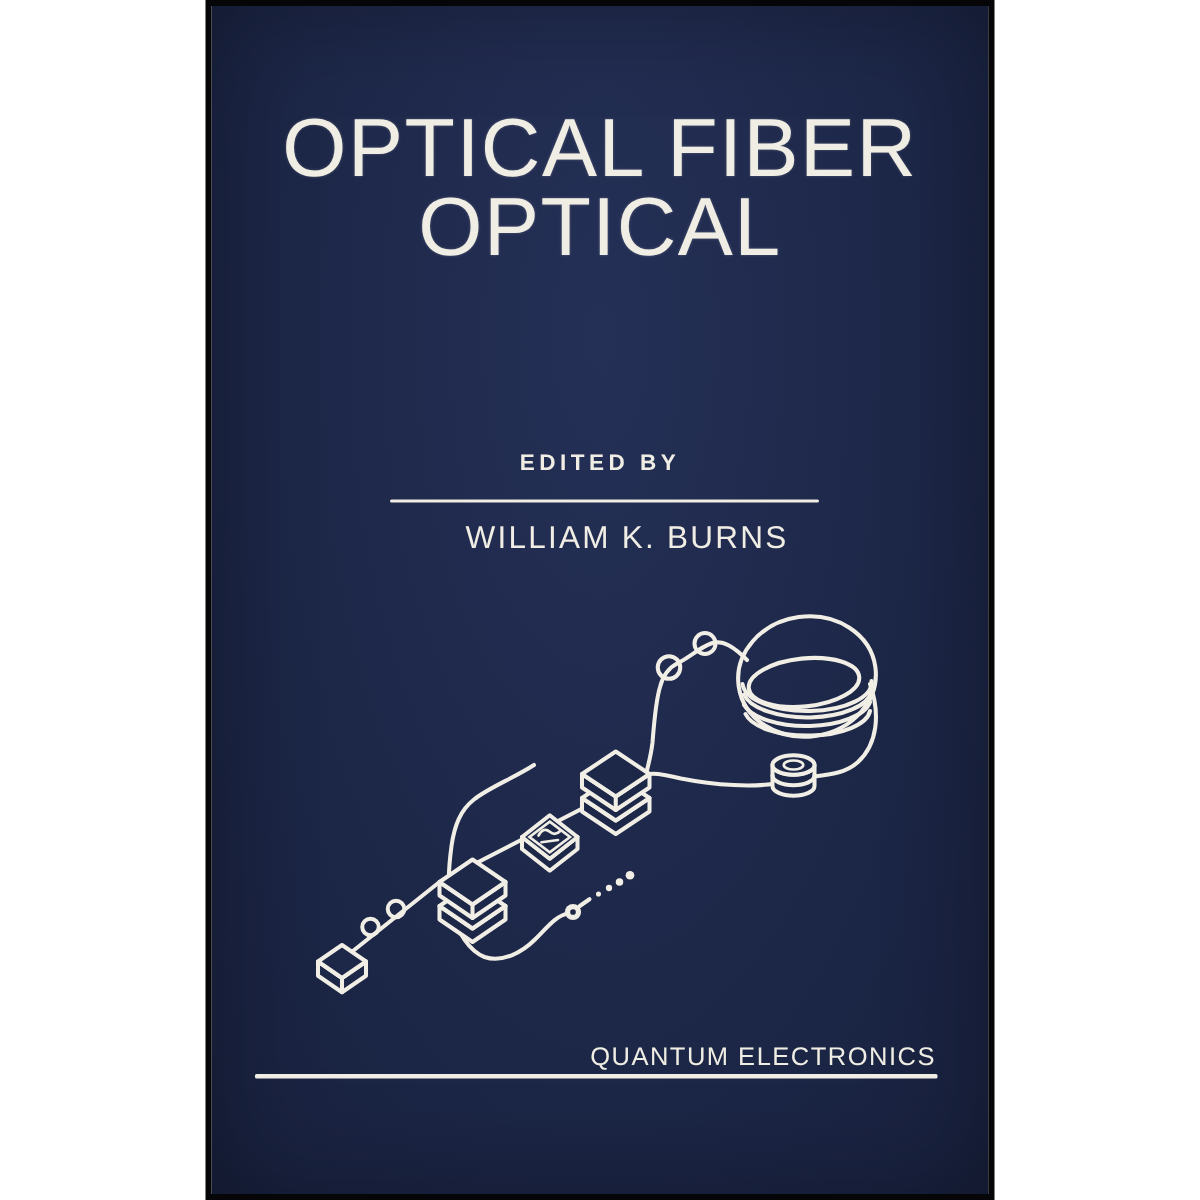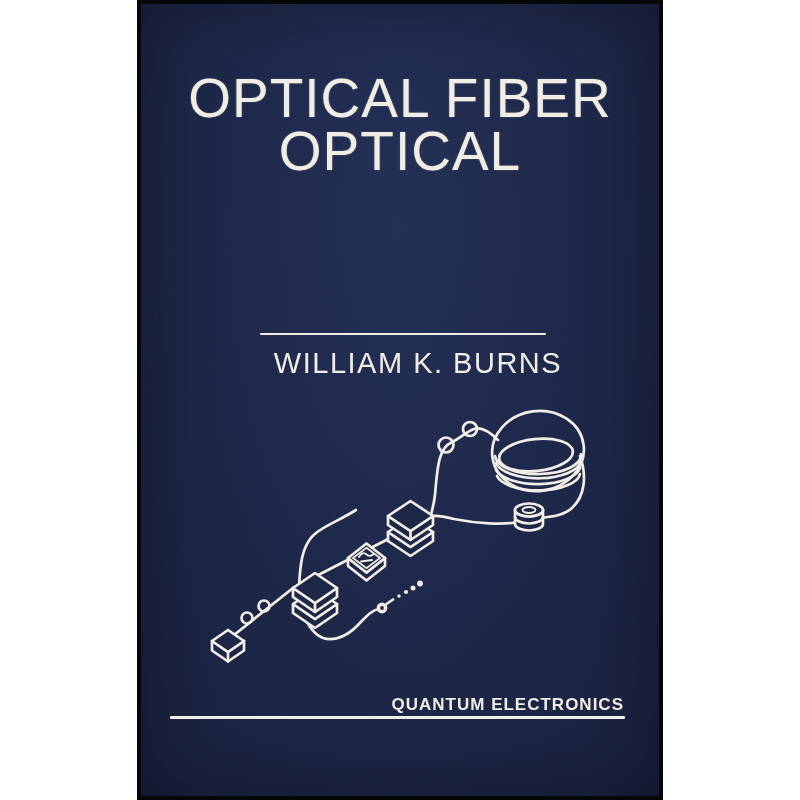--- a/index.html
+++ b/index.html
@@ -23,26 +23,26 @@
     text-shadow:0 0 2px rgba(240,238,228,.25);
   }
   .edited-by{
     position:absolute;left:0;top:296px;width:100%;text-align:center;
     color:#f0eee4;font-size:15px;letter-spacing:3px;font-weight:700;
   }
   .rule{position:absolute;background:#efede4;border-radius:1px;}
   .rule-editor{left:119px;top:329px;width:286px;height:2px;}
   .editor-name{
     position:absolute;left:0;top:343px;width:100%;text-align:center;
-    color:#f0eee4;font-size:29px;letter-spacing:1.5px;font-weight:400;padding-left:36px;
+    color:#f0eee4;font-size:21px;letter-spacing:1.5px;font-weight:400;padding-left:36px;
   }
   .illustration{position:absolute;left:19px;top:394px;width:480px;height:285px;}
   .series-name{
     position:absolute;right:35px;top:691px;text-align:right;
-    color:#f0eee4;font-size:17px;letter-spacing:1px;font-weight:700;
+    color:#f0eee4;font-size:17px;letter-spacing:1px;font-weight:400;
   }
   .rule-series{left:29px;top:712px;width:455px;height:3px;}
   .series-subtitle{
     position:absolute;right:35px;top:717px;text-align:right;
     color:#f0eee4;font-size:16px;font-style:italic;letter-spacing:.3px;font-weight:700;
   }
   .art{stroke:#f1eee6;stroke-width:2.7;fill:none;stroke-linecap:round;stroke-linejoin:round;}
   .art-fill{fill:#1d2748;stroke:#f1eee6;stroke-width:2.7;stroke-linejoin:round;}
   .art-thin{stroke:#f1eee6;stroke-width:1.8;fill:none;stroke-linecap:round;}
   .art-dot{fill:#f1eee6;stroke:none;}
@@ -51,20 +51,21 @@
 <body>
 
 <div id="stage">
   <div class="cover">
 
     <div class="title-block">
       <div class="title-line">OPTICAL FIBER</div>
       <div class="title-line">OPTICAL</div>
     </div>
 
+    <div class="edited-by">EDITED BY</div>
     <div class="rule rule-editor"></div>
     <div class="editor-name">WILLIAM K. BURNS</div>
 
     <svg class="illustration" viewBox="0 0 480 285" aria-hidden="true">
 
       <path class="art" d="M 271 119 L 133 190 L 64 245"></path>
 
       <g>
         <circle class="art" cx="104" cy="208" r="5.5"></circle>
         <circle class="art" cx="87" cy="220" r="5.5"></circle>

